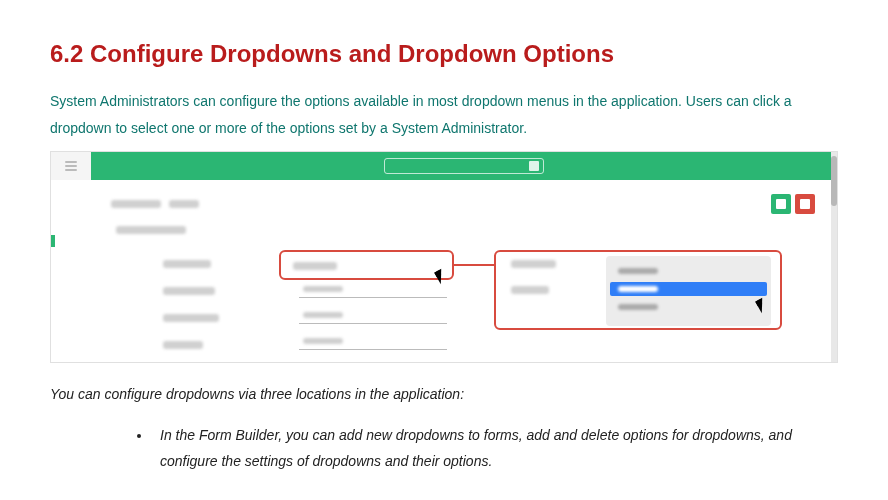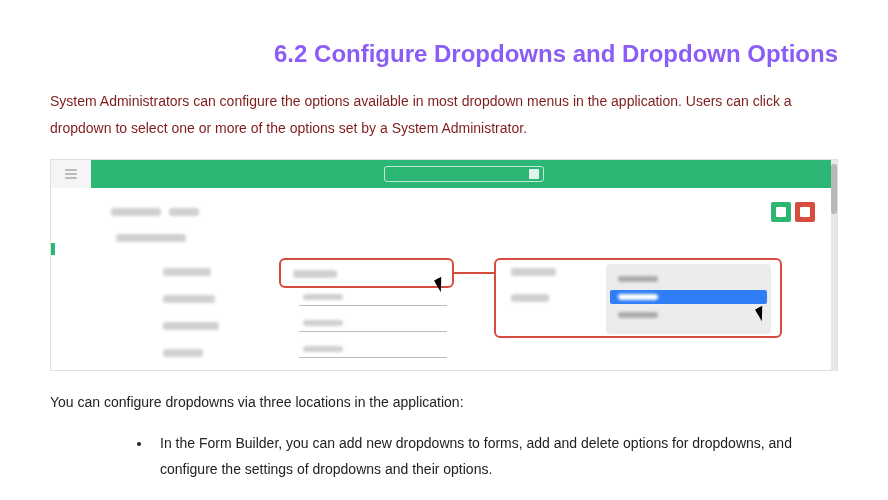--- a/index.html
+++ b/index.html
@@ -11,29 +11,28 @@
       font-family: 'Segoe UI', Tahoma, Geneva, Verdana, sans-serif;
       background: #ffffff;
       width: 888px;
       height: 500px;
       overflow: hidden;
       padding: 40px 50px 0 50px;
     }
     .heading {
       font-size: 24px;
       font-weight: 700;
-      color: #8b5cf6;
+      color: #b91c1c;
       margin-bottom: 20px;
-      text-align: right;
     }
     .body-text {
       font-size: 14px;
-      color: #7f1d1d;
+      color: #0f766e;
       line-height: 1.9;
-      margin-bottom: 18px;
+      margin-bottom: 10px;
     }
     .figure {
       width: 100%;
       height: 212px;
       border: 1px solid #e0e0e0;
       margin-bottom: 18px;
       position: relative;
       overflow: hidden;
       background: #fff;
     }
@@ -286,20 +285,21 @@
     .zd-sel {
       background: #2f7ef7;
       border-radius: 2px;
       margin: 2px 4px;
     }
     .zd-sel::before { background: #fff; left: 8px; }
     .list-area {
       font-size: 14px;
       color: #222;
       line-height: 1.9;
+      font-style: italic;
     }
     .list {
       padding-left: 54px;
       margin-top: 14px;
       list-style: disc;
     }
     .list li { padding-left: 8px; margin-left: 48px; }
   </style>
 </head>
 <body>

